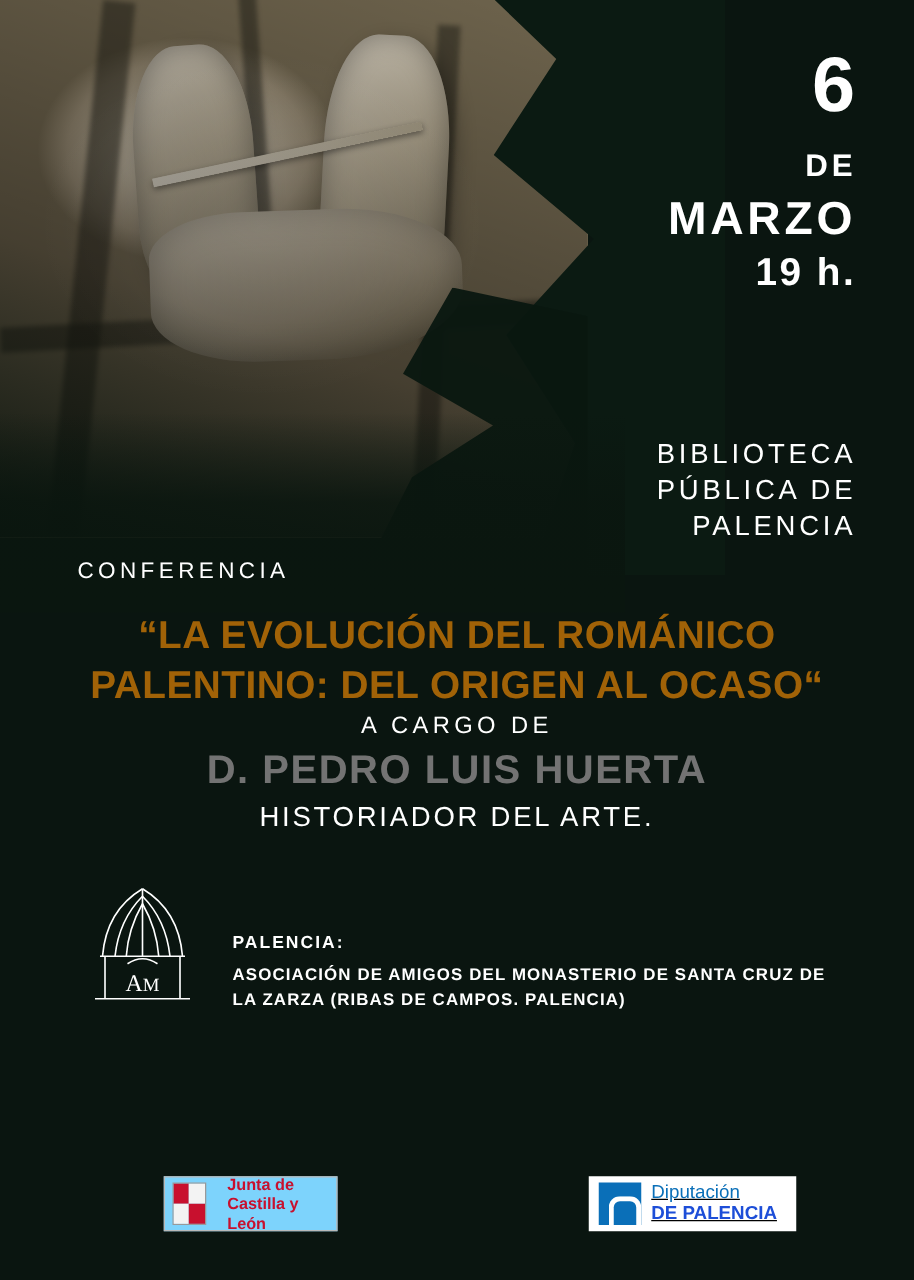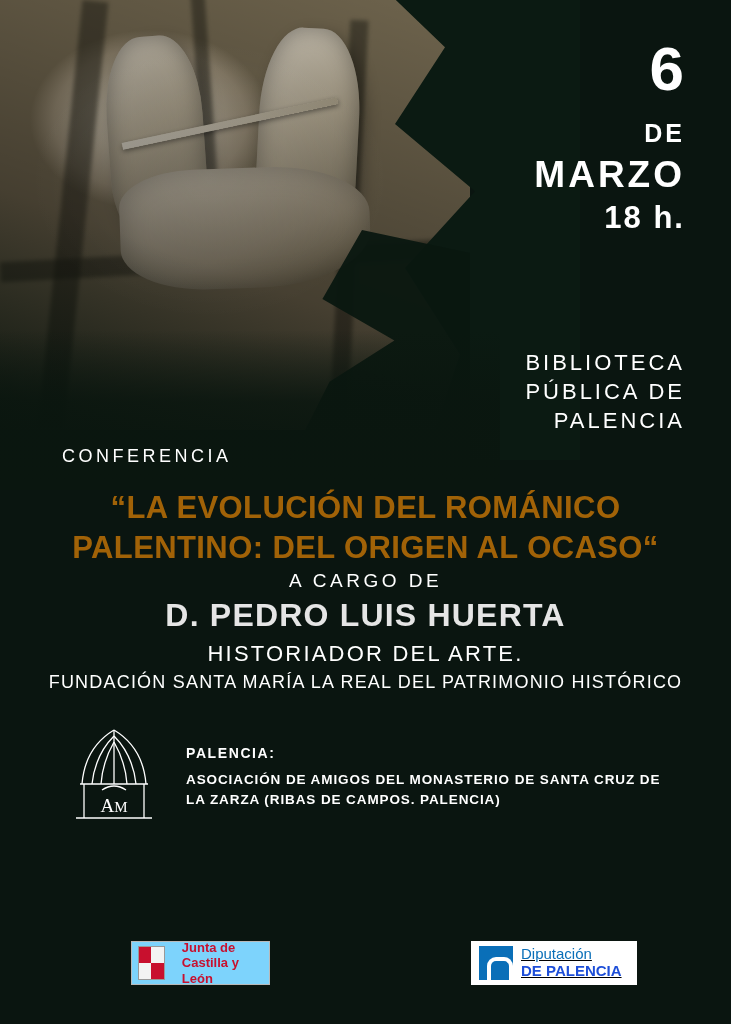--- a/index.html
+++ b/index.html
@@ -122,37 +122,37 @@
     font-size:31px; font-weight:bold; letter-spacing:0.4px; line-height:1.28;
     padding:0 18px;
   }
   .acargo {
     position:absolute; left:0; right:0; top:570px;
     text-align:center; color:#ffffff;
     font-size:19px; letter-spacing:3.5px;
   }
   .speaker {
     position:absolute; left:0; right:0; top:597px;
-    text-align:center; color:#e5e5e5;
+    text-align:center; color:#737373;
     font-size:32px; font-weight:bold; letter-spacing:1.2px;
   }
   .role {
     position:absolute; left:0; right:0; top:641px;
     text-align:center; color:#ffffff;
     font-size:22px; letter-spacing:2.2px;
   }
   .affiliation {
     position:absolute; left:0; right:0; top:672px;
     text-align:center; color:#ffffff;
     font-size:18px; letter-spacing:1.2px;
   }
 
   
   .org-logo {
-    position:absolute; left:72px; top:726px;
+    position:absolute; left:72px; top:707px;
     width:84px; height:96px;
   }
   .org-text {
     position:absolute; left:186px; top:745px;
     color:#ffffff;
   }
   .org-label {
     font-size:14px; font-weight:bold; letter-spacing:1.6px;
   }
   .org-name {
@@ -235,40 +235,39 @@
     <div class="photo-shadow"></div>
   </div>
   <div class="brush"></div>
   <div class="brush2"></div>
   <div class="brush3"></div>
 
   <div class="datecol">
     <div class="day">6</div>
     <div class="de">DE</div>
     <div class="month">MARZO</div>
-    <div class="hour">18 h.</div>
+    <div class="hour">19 h.</div>
   </div>
 
   <div class="venue">
     <div>BIBLIOTECA</div>
     <div>PÚBLICA DE</div>
     <div>PALENCIA</div>
   </div>
 
   <div class="conferencia">CONFERENCIA</div>
 
   <div class="title">
     <div>“LA EVOLUCIÓN DEL ROMÁNICO</div>
     <div>PALENTINO: DEL ORIGEN AL OCASO“</div>
   </div>
 
   <div class="acargo">A CARGO DE</div>
   <div class="speaker">D. PEDRO LUIS HUERTA</div>
   <div class="role">HISTORIADOR DEL ARTE.</div>
-  <div class="affiliation">FUNDACIÓN SANTA MARÍA LA REAL DEL PATRIMONIO HISTÓRICO</div>
 
   <div class="org-logo">
     <svg viewBox="0 0 84 96" width="84" height="96" aria-hidden="true">
       <g fill="none" stroke="#ffffff" stroke-width="1.3">
         <path d="M42 4 C22 16 12 34 10 58"></path>
         <path d="M42 4 C62 16 72 34 74 58"></path>
         <path d="M42 4 L42 58"></path>
         <path d="M42 10 C28 24 22 40 20 58"></path>
         <path d="M42 10 C56 24 62 40 64 58"></path>
         <path d="M42 16 C34 30 30 44 29 58"></path>

